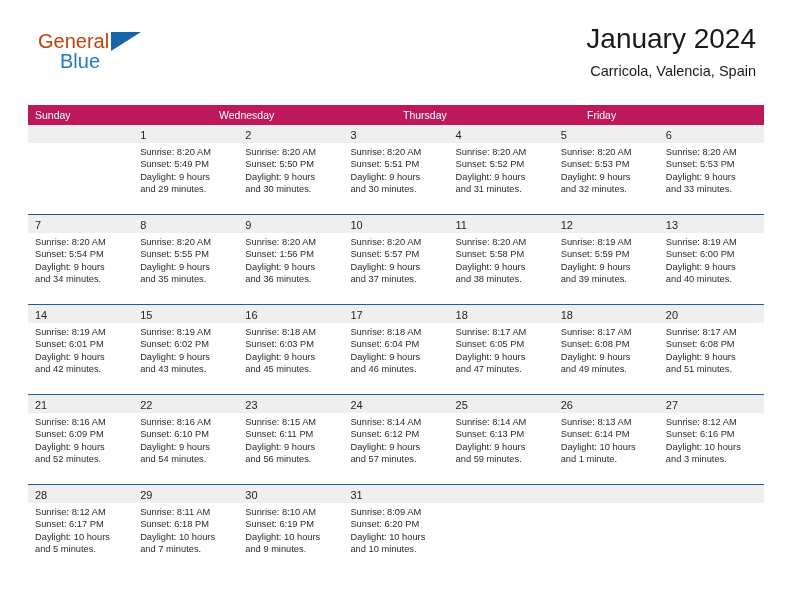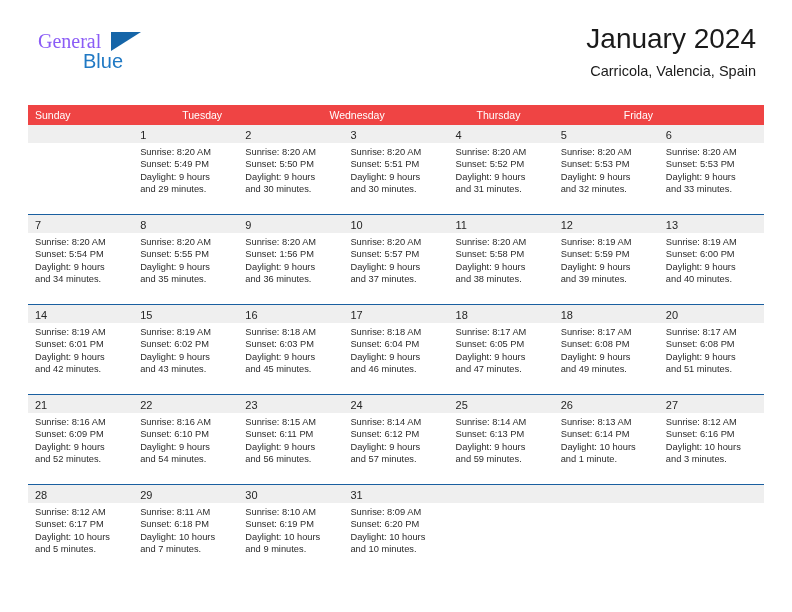--- a/index.html
+++ b/index.html
@@ -37,26 +37,26 @@
     top: 8px;
     width: 120px;
     height: 52px;
   }
   .logo-general {
     position: absolute;
     left: 0;
     top: 0;
     font-size: 20px;
     letter-spacing: 0px;
-    color: #8b5cf6;
-    font-family: Liberation Serif, serif;
+    color: #c2410c;
+    font-family: Liberation Sans, sans-serif;
   }
   .logo-blue {
     position: absolute;
-    left: 45px;
+    left: 22px;
     top: 20px;
     font-size: 20px;
     color: #2079c4;
     font-family: "Liberation Sans", sans-serif;
   }
   .logo-flag {
     position: absolute;
     left: 73px;
     top: 2px;
     width: 0;
@@ -89,21 +89,21 @@
   
   .calendar {
     position: absolute;
     left: 28px;
     top: 105px;
     width: 736px;
   }
 
   .weekday-row {
     display: flex;
-    background: #ef4444;
+    background: #be185d;
     height: 20px;
   }
   .weekday-cell {
     flex: 1 1 0;
     color: #ffffff;
     font-size: 10.5px;
     line-height: 20px;
     padding-left: 7px;
     box-sizing: border-box;
     white-space: nowrap;
@@ -169,21 +169,20 @@
     <div class="title-wrap">
       <div class="cal-title">January 2024</div>
       <div class="cal-subtitle">Carricola, Valencia, Spain</div>
     </div>
 
   </div>
 
   <div class="calendar">
     <div class="weekday-row" id="weekday-row">
         <div class="weekday-cell">Sunday</div>
-        <div class="weekday-cell">Tuesday</div>
         <div class="weekday-cell">Wednesday</div>
         <div class="weekday-cell">Thursday</div>
         <div class="weekday-cell">Friday</div>
       </div>
     <div id="weeks-container">
         <div class="week-row first">
           <div class="day-cell empty">
             <div class="day-number-band"><span class="day-number"></span></div>
           </div>
           <div class="day-cell">

